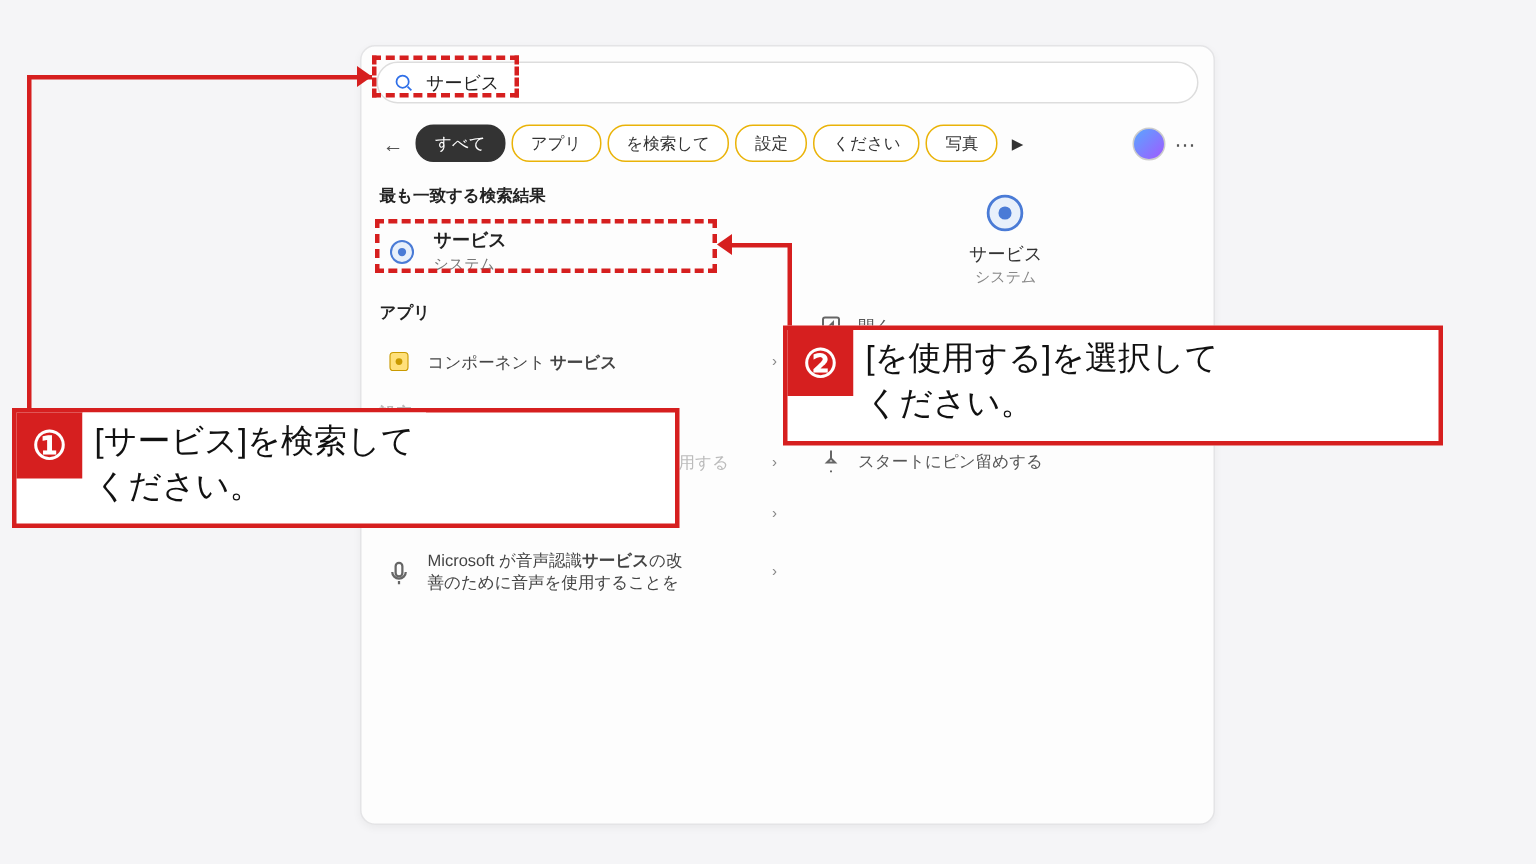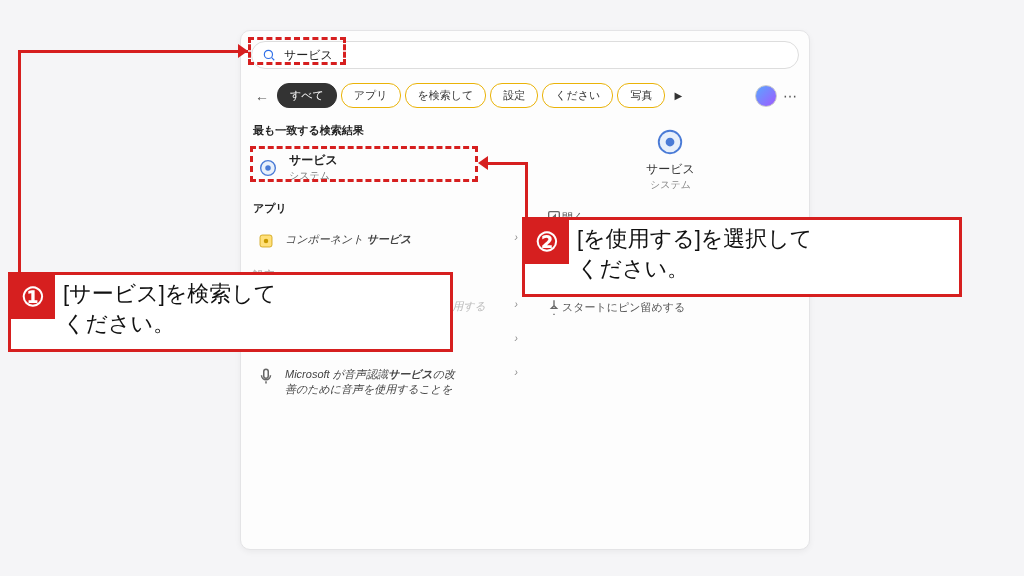--- a/index.html
+++ b/index.html
@@ -66,34 +66,34 @@
   .col-r { flex:1; padding-left:6px; }
   .sect { font-size:11px; font-weight:600; color:#222; margin:6px 0 8px 2px;}
   .top-result {
     display:flex; align-items:center; gap:10px;
     padding:6px 6px;
   }
   .top-result .ic { width:22px;height:22px; }
   .top-result .tt { font-size:12px; font-weight:600; color:#222;}
   .top-result .st { font-size:10px; color:#777;}
   .row {
-    display:flex; gap:10px;
-    padding:8px 6px; font-size:11px; color:#444;font-style:italic;
+    display:flex; align-items:center; gap:10px;
+    padding:8px 6px; font-size:11px; color:#444;
   }
   .row .ic { width:18px;height:18px; flex:none; display:flex;align-items:center;justify-content:center;}
   .row .chev { margin-left:auto; margin-right:6px; color:#888; font-size:10px;}
   .row b { font-weight:600; }
   .faded { color:#bbb; }
   .det-center { text-align:center; padding-top:10px; }
   .det-center .big-ic { width:30px;height:30px; margin:0 auto 4px; }
   .det-title { font-size:12px; font-weight:500; color:#333; margin-top:2px;}
   .det-sub { font-size:10px; color:#888; }
   .det-list { margin-top:10px; }
   .det-list .it {
-    display:flex; align-items:center; 
+    display:flex; align-items:center; gap:10px;
     font-size:11px; color:#555;
     padding:7px 4px;
   }
   .det-list .it .ic { width:16px;height:16px;color:#666; }
 
   
   .dashed-red { position:absolute; border:3px dashed #d61f1f; pointer-events:none; }
   .solid-red  { position:absolute; background:#fff; border:3px solid #d61f1f; }
   .callout {
     position:absolute; display:flex; align-items:flex-start;

